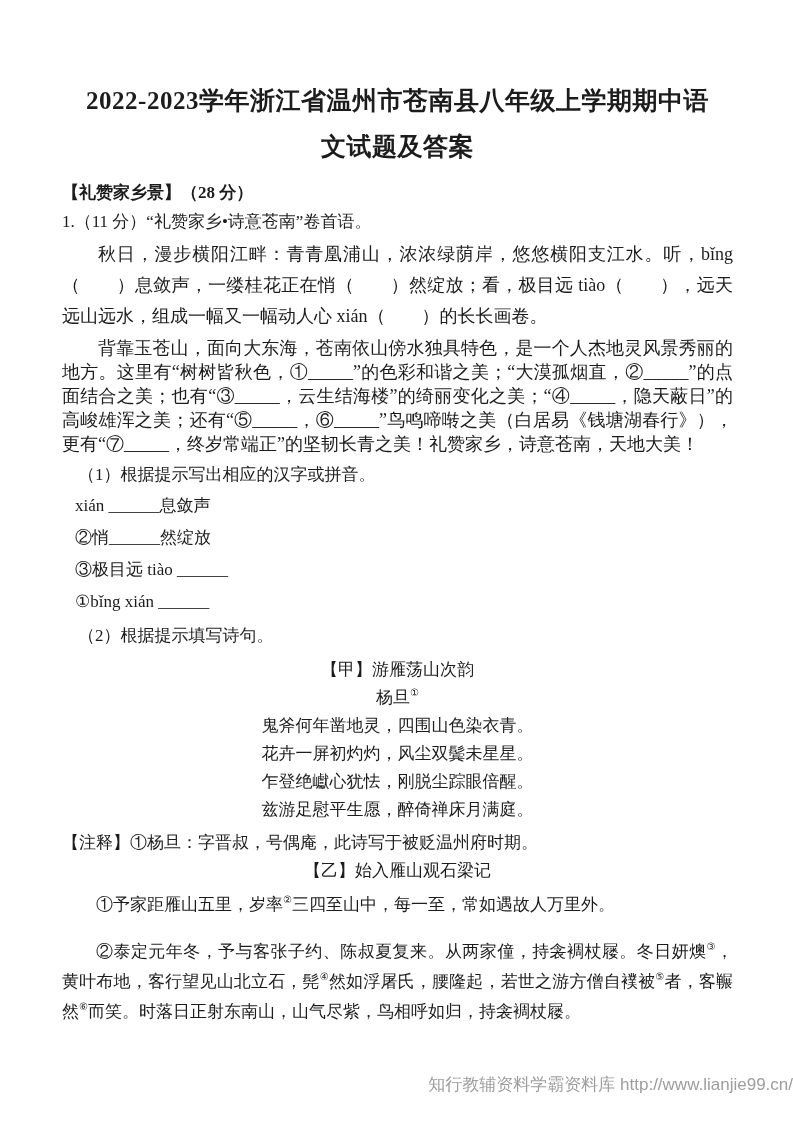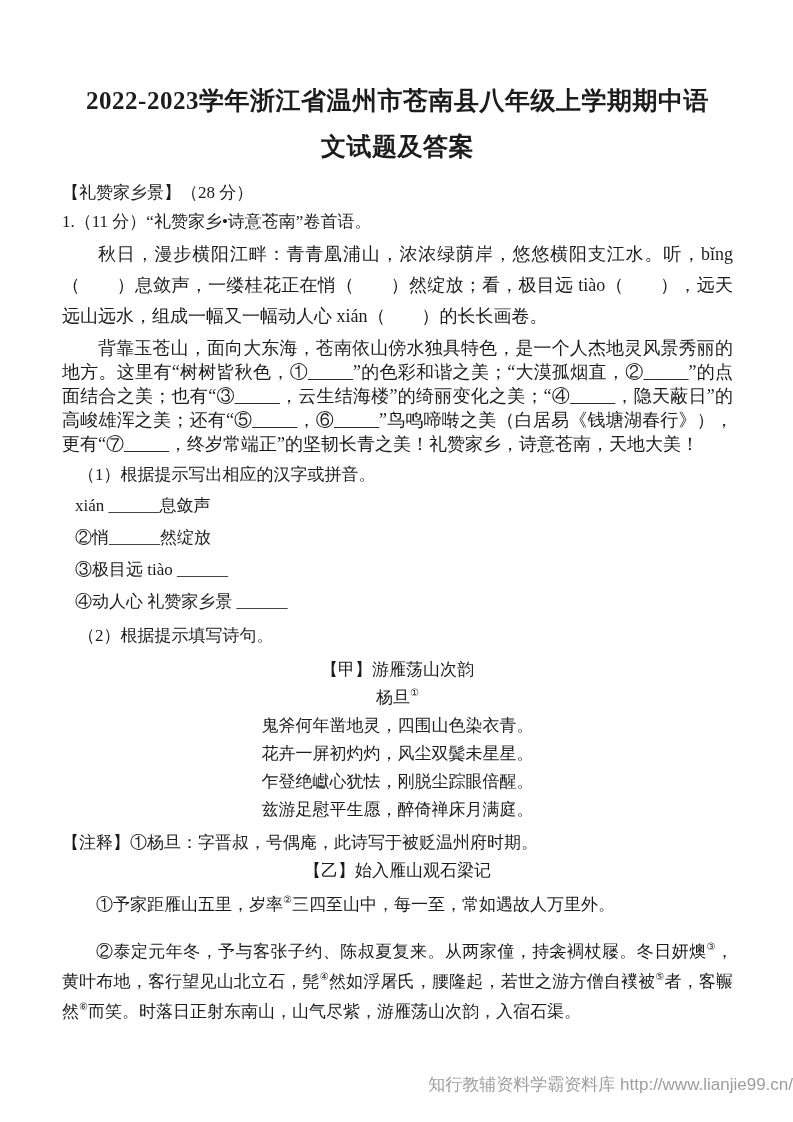--- a/index.html
+++ b/index.html
@@ -6,21 +6,21 @@
   body{
     width:793px;height:1122px;background:#ffffff;color:#1c1c1c;
     font-family:"Liberation Serif","DejaVu Serif",serif;
     position:relative;overflow:hidden;
   }
   .page{padding:78px 60px 0 62px;}
   .title{
     text-align:center;font-size:25px;font-weight:700;line-height:46px;
     margin:0 14px 10px;letter-spacing:.5px;
   }
-  .sec-head{font-size:17px;font-weight:400;line-height:26px;margin:4px 0 2px;}
+  .sec-head{font-size:17px;font-weight:700;line-height:26px;margin:4px 0 2px;}
   .stem{font-size:17px;line-height:27px;margin:2px 0;}
   .para{
     font-size:18px;line-height:31px;text-align:justify;
     text-indent:2em;margin:4px 0 0;
   }
   .para-tight{line-height:24px;}
   .sub-label{font-size:17px;line-height:29px;margin:4px 0 0 16px;}
   .pin-item{font-size:17px;line-height:30px;margin:2px 0 0 13px;}
   .center-line{text-align:center;font-size:17px;line-height:28px;}
   .jia-title{margin-top:6px;}
@@ -49,37 +49,37 @@
 
   <p class="para">秋日，漫步横阳江畔：青青凰浦山，浓浓绿荫岸，悠悠横阳支江水。听，bǐng（　　）息敛声，一缕桂花正在悄（　　）然绽放；看，极目远 tiào（　　），远天远山远水，组成一幅又一幅动人心 xián（　　）的长长画卷。</p>
 
   <p class="para para-tight">背靠玉苍山，面向大东海，苍南依山傍水独具特色，是一个人杰地灵风景秀丽的地方。这里有“树树皆秋色，①_____”的色彩和谐之美；“大漠孤烟直，②_____”的点面结合之美；也有“③_____，云生结海楼”的绮丽变化之美；“④_____，隐天蔽日”的高峻雄浑之美；还有“⑤_____，⑥_____”鸟鸣啼啭之美（白居易《钱塘湖春行》），更有“⑦_____，终岁常端正”的坚韧长青之美！礼赞家乡，诗意苍南，天地大美！</p>
 
   <div class="sub-label">（1）根据提示写出相应的汉字或拼音。</div>
 
   <div class="pin-item">xián ______息敛声</div>
   <div class="pin-item">②悄______然绽放</div>
   <div class="pin-item">③极目远 tiào ______</div>
-  <div class="pin-item">④动人心 礼赞家乡景 ______</div>
+  <div class="pin-item">①bǐng xián ______</div>
 
   <div class="sub-label">（2）根据提示填写诗句。</div>
 
 
   <div class="center-line jia-title">【甲】游雁荡山次韵</div>
 
   <div class="center-line"><span>杨旦</span><sup>①</sup></div>
 
   <div class="center-line">鬼斧何年凿地灵，四围山色染衣青。</div>
   <div class="center-line">花卉一屏初灼灼，风尘双鬓未星星。</div>
   <div class="center-line">乍登绝巘心犹怯，刚脱尘踪眼倍醒。</div>
   <div class="center-line">兹游足慰平生愿，醉倚禅床月满庭。</div>
 
   <div class="note">【注释】①杨旦：字晋叔，号偶庵，此诗写于被贬温州府时期。</div>
 
   <div class="center-line">【乙】始入雁山观石梁记</div>
 
   <p class="yi-para"><span>①予家距雁山五里，岁率</span><sup>②</sup><span>三四至山中，每一至，常如遇故人万里外。</span></p>
 
-  <p class="yi-para"><span>②泰定元年冬，予与客张子约、陈叔夏复来。从两家僮，持衾裯杖屦。冬日妍燠</span><sup>③</sup><span>，黄叶布地，客行望见山北立石，髡</span><sup>④</sup><span>然如浮屠氏，腰隆起，若世之游方僧自襆被</span><sup>⑤</sup><span>者，客冁然</span><sup>⑥</sup><span>而笑。时落日正射东南山，山气尽紫，游雁荡山次韵，入宿石渠。</span></p>
+  <p class="yi-para"><span>②泰定元年冬，予与客张子约、陈叔夏复来。从两家僮，持衾裯杖屦。冬日妍燠</span><sup>③</sup><span>，黄叶布地，客行望见山北立石，髡</span><sup>④</sup><span>然如浮屠氏，腰隆起，若世之游方僧自襆被</span><sup>⑤</sup><span>者，客冁然</span><sup>⑥</sup><span>而笑。时落日正射东南山，山气尽紫，鸟相呼如归，持衾裯杖屦。</span></p>
 
 </div>
 
 <div class="footer">知行教辅资料学霸资料库 http://www.lianjie99.cn/</div>
 
 </body></html>

